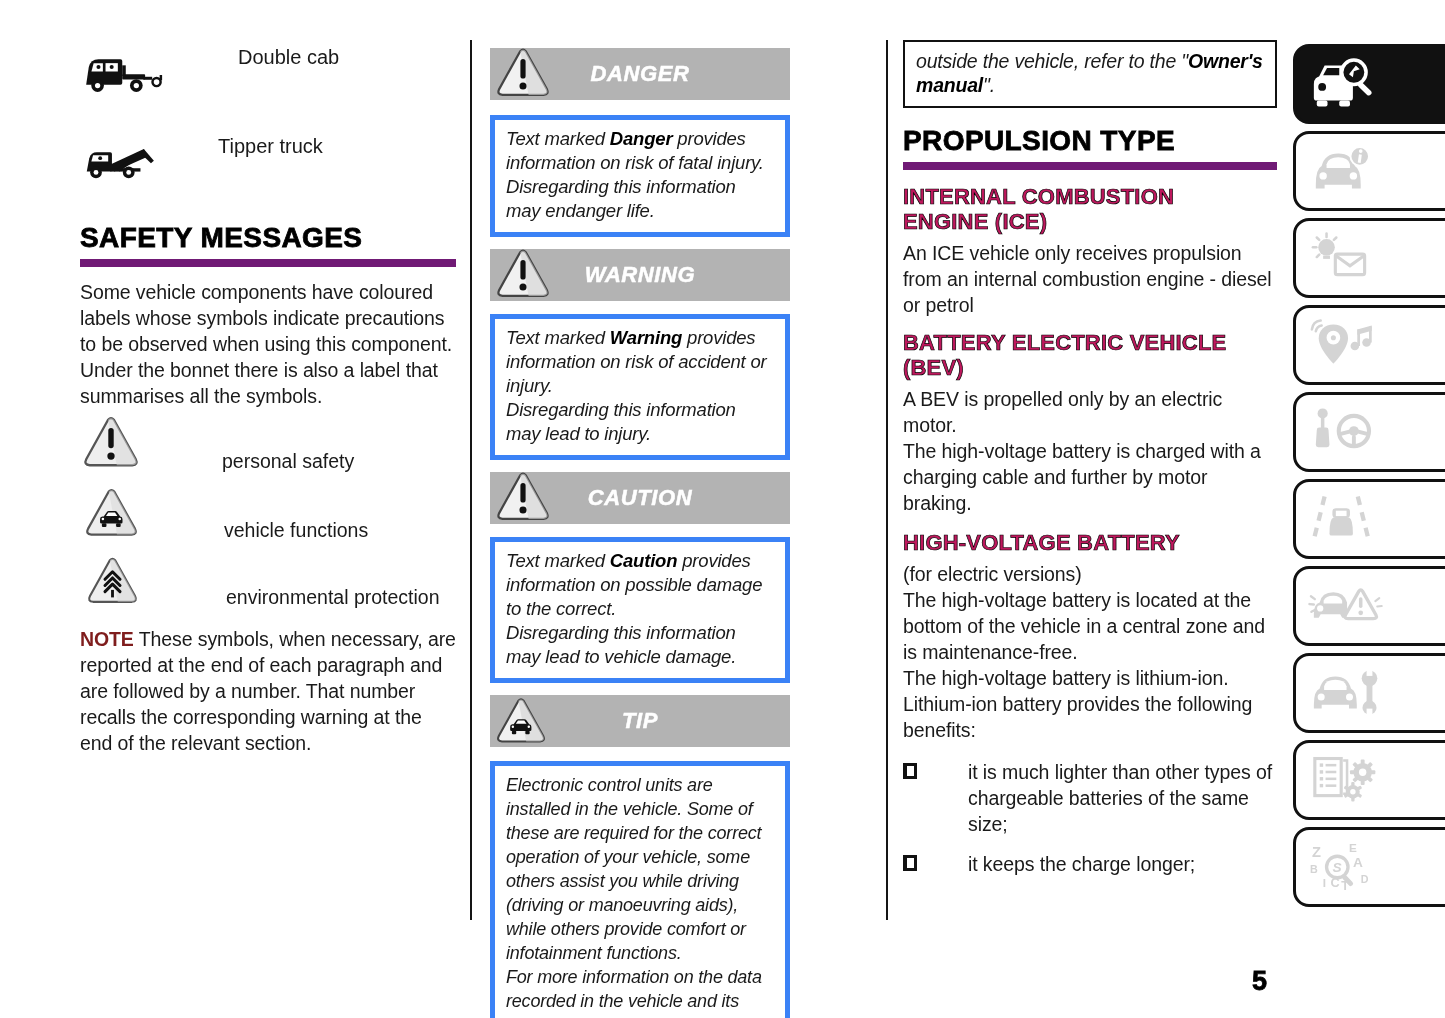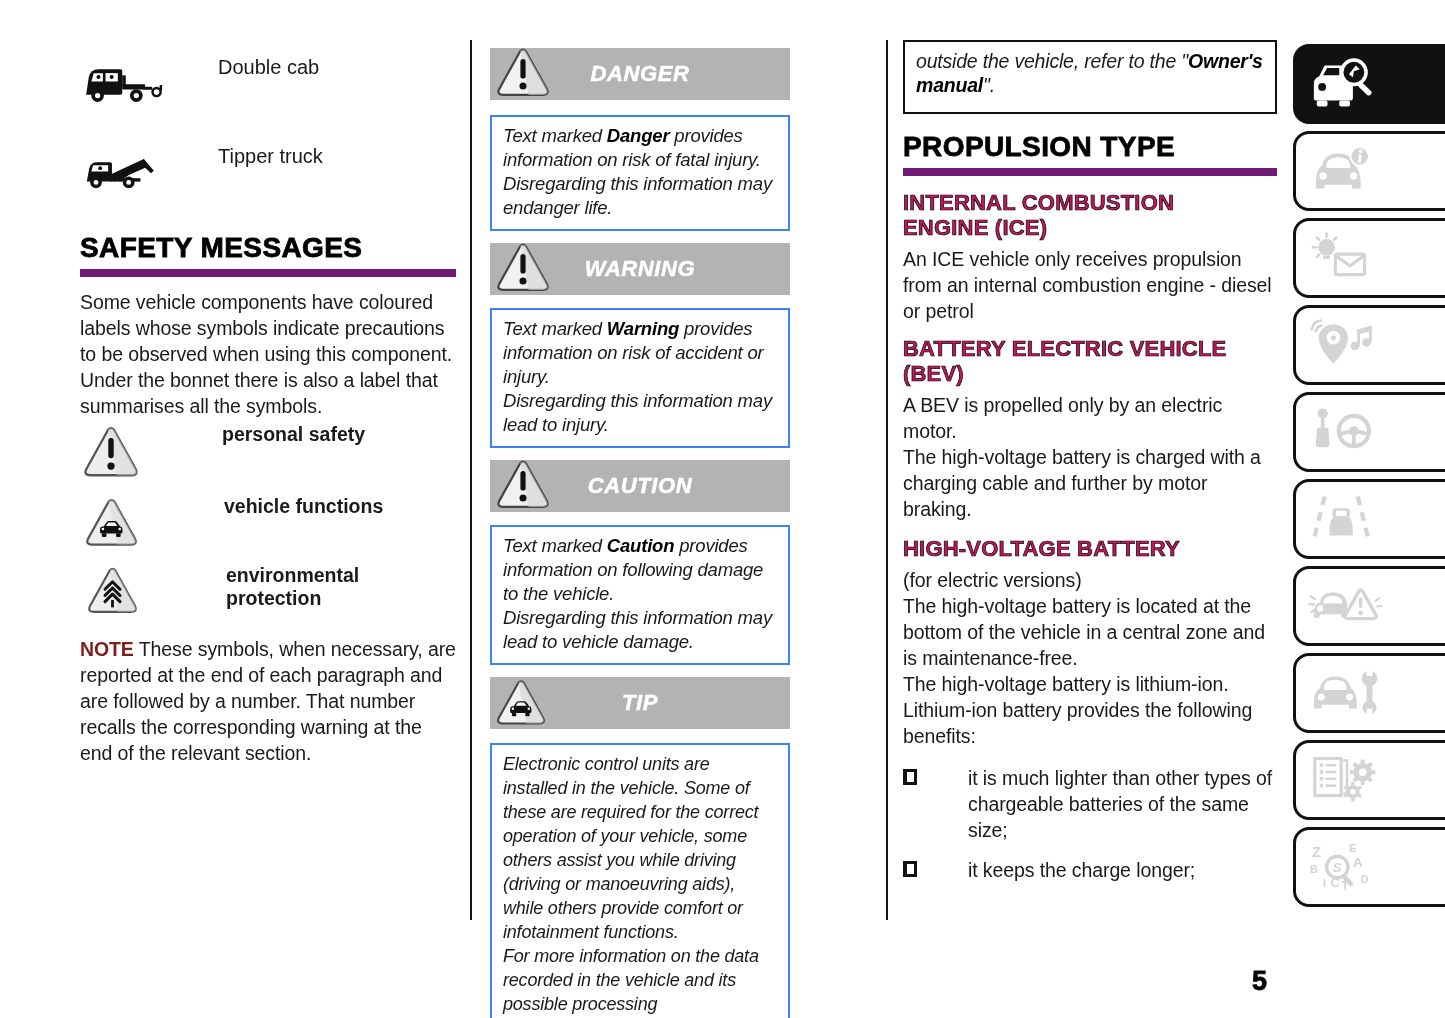--- a/index.html
+++ b/index.html
@@ -12,60 +12,60 @@
   .vrule { position:absolute; width:2px; background:#151515; top:40px; height:880px; }
   #vrule-left { left:470px; }
   #vrule-right { left:886px; }
   .col { position:absolute; }
   #col-left  { left:80px;  top:44px; width:376px; }
   #col-mid   { left:490px; top:44px; width:300px; }
   #col-right { left:903px; top:40px; width:374px; }
 
   
   .cab-row { display:flex; align-items:flex-start; }
-  .cab-row.first { margin-top:10px; margin-bottom:30px; }
+  .cab-row.first { margin-bottom:30px;gap:20px; }
   .cab-icon { width:138px; flex:none; }
   .cab-label { font-size:20px; padding-top:2px; }
   .main-heading {
     font-size:28px; font-weight:900; color:#000; letter-spacing:.4px;
     line-height:30px; padding-bottom:6px; border-bottom:8px solid #701a75;
     -webkit-text-stroke:.8px #000;
   }
   #safety-heading-wrap { margin-top:34px; }
   .para { font-size:19.5px; line-height:26px; letter-spacing:-.1px; }
   #safety-intro { margin-top:12px; }
-  .sym-row { display:flex; margin-top:8px;font-weight:bold; }
+  .sym-row { display:flex; align-items:flex-end; margin-top:8px; }
   .sym-row.first { margin-top:4px; }
   .sym-icon { width:140px; flex:none; }
   .sym-label { font-size:19.5px; padding-bottom:4px; }
   #note-para { margin-top:13px; }
   .bold-inline { font-weight:bold; color:#7f1d1d; }
 
   
   .alert-bar {
     position:relative; height:52px; background:#b3b3b3;
     display:flex; align-items:center; justify-content:center;
   }
   .alert-bar .tri { position:absolute; left:5px; top:-1px; line-height:0; }
   .bar-title {
     color:#fff; font-weight:bold; font-style:italic; font-size:22px;
     letter-spacing:.6px; -webkit-text-stroke:.5px #fff;
   }
   .alert-box {
-    border:2px solid #3b82f6; padding:7px 11px 9px;
+    border:5px solid #3b82f6; padding:7px 11px 9px;
     font-style:italic; font-size:18.5px; line-height:24px; letter-spacing:-.2px;
   }
   .mt4{margin-top:4px;} .mt12{margin-top:12px;} .mt13{margin-top:13px;} .mt14{margin-top:14px;} .mt15{margin-top:15px;}
   .kw { font-weight:bold; font-style:italic; color:#000; }
   #personal-data-box { font-size:18px; line-height:24px; }
   #personal-data-box .pd-title { font-weight:bold; color:#000; }
 
   
   .cont-box {
-    border:2px solid #111; padding:7px 11px 15px;
+    border:2px solid #111; padding:7px 11px 9px;
     font-style:italic; font-size:19.5px; line-height:24px; letter-spacing:-.2px;
   }
   #propulsion-heading-wrap { margin-top:18px; }
   .sub-heading {
     font-size:22px; font-weight:900; color:#be185d; line-height:25px;
     letter-spacing:.2px; -webkit-text-stroke:.7px #000; max-width:332px;
   }
   .sh-mt14 { margin-top:14px; } .sh-mt12 { margin-top:12px; }
   .body-mt6 { margin-top:6px; }
   .bullet { display:flex; margin-top:16px;gap:42px; }
@@ -241,21 +241,21 @@
       <svg viewBox="0 0 60 57" width="56" height="53">
         <path d="M27 4.5 Q30 1.5 33 4.5 L55.5 45 Q58.5 51 52 51.5 L8 51.5 Q1.5 51 4.5 45 Z" fill="#f1f1f1" stroke="#444" stroke-width="2.4" stroke-linejoin="round"></path>
         <path d="M27 4.5 Q30 1.5 33 4.5 L55.5 45 Q58.5 51 52 51.5 L36 51.5 L27 4.5Z" fill="#d4d4d4" opacity=".6"></path>
         <rect x="27.2" y="13" width="5.6" height="21" rx="2.8" fill="#111"></rect>
         <circle cx="30" cy="42" r="3.8" fill="#111"></circle>
       </svg>
     </span>
     <span class="bar-title">CAUTION</span>
   </div>
   <div class="alert-box mt13">
-    <span>Text marked </span><span class="kw">Caution</span><span> provides information on following damage to the vehicle.</span>
+    <span>Text marked </span><span class="kw">Caution</span><span> provides information on possible damage to the correct.</span>
     <div>Disregarding this information may lead to vehicle damage.</div>
   </div>
 
   <div class="alert-bar mt12">
     <span class="tri">
       <svg viewBox="0 0 60 57" width="52" height="55">
         <path d="M27 4.5 Q30 1.5 33 4.5 L55.5 45 Q58.5 51 52 51.5 L8 51.5 Q1.5 51 4.5 45 Z" fill="#f1f1f1" stroke="#444" stroke-width="2.4" stroke-linejoin="round"></path>
         <path d="M27 4.5 Q30 1.5 33 4.5 L55.5 45 Q58.5 51 52 51.5 L36 51.5 L27 4.5Z" fill="#d4d4d4" opacity=".6"></path>
         <g fill="#111">
           <path d="M17.5 34.5 Q17.5 32 20 31.8 L21.5 31.8 L25 26.8 Q25.7 25.8 27 25.8 L34 25.8 Q35.3 25.8 36 26.8 L39.5 31.8 Q42 32.2 42 34.7 L42 38 Q42 39.5 40.5 39.5 L19 39.5 Q17.5 39.5 17.5 38 Z"></path>

